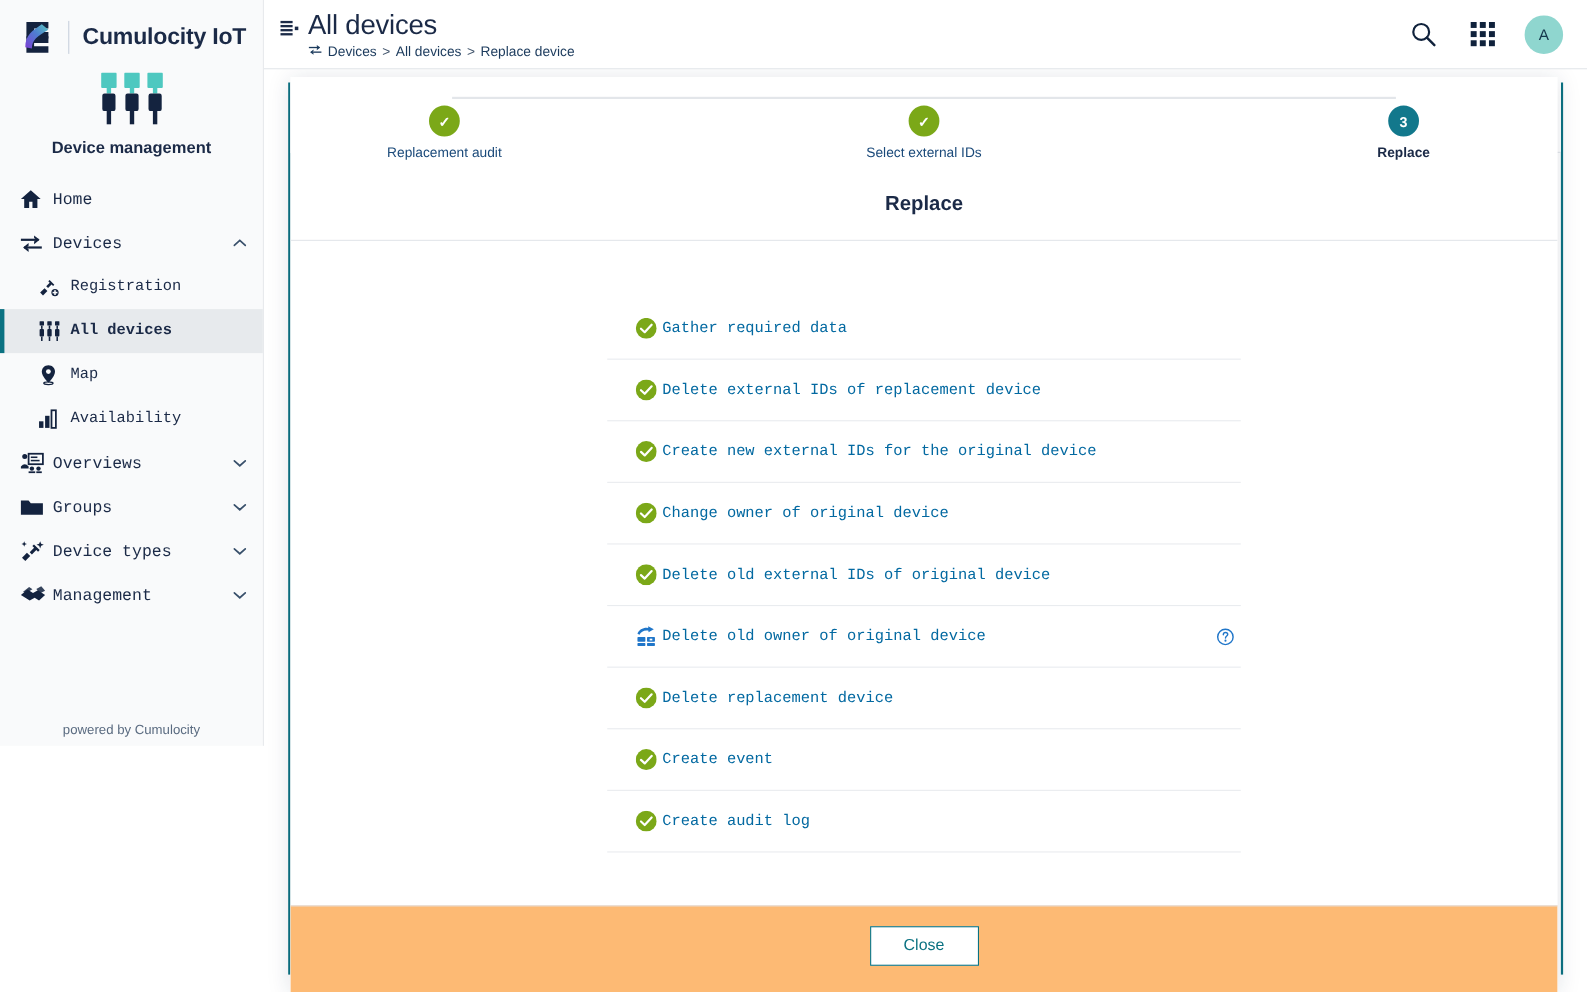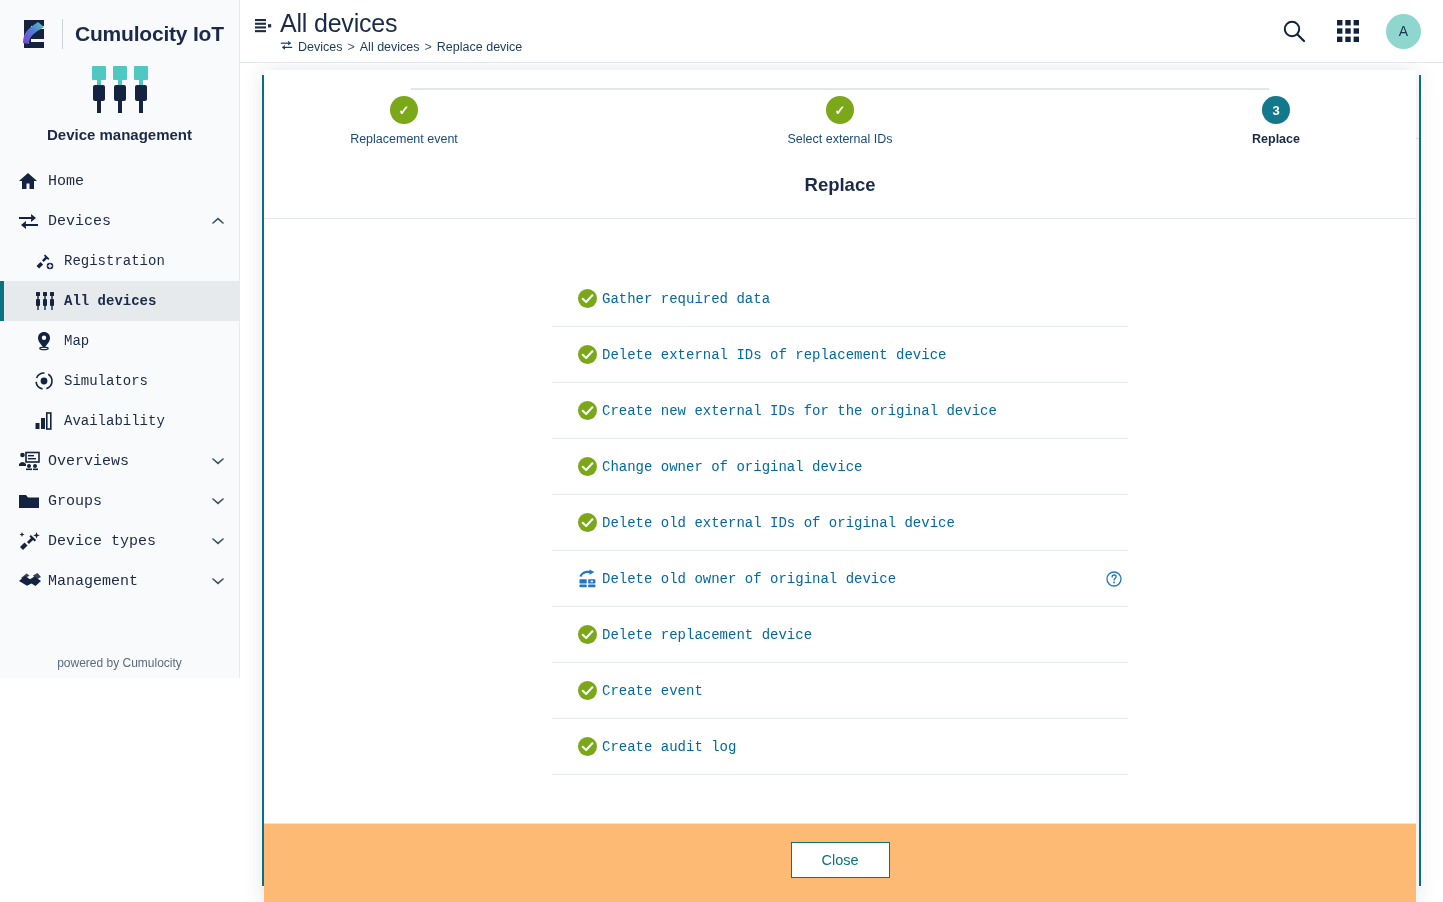--- a/index.html
+++ b/index.html
@@ -447,29 +447,20 @@
         <span class="nav-ico">
           <svg width="20" height="20" viewBox="0 0 20 20" aria-hidden="true">
             <path d="M10 1 C6.5 1 4 3.6 4 7 c0 4.3 6 10 6 10 s6-5.7 6-10 c0-3.4-2.5-6-6-6 z" fill="#14233f"></path>
             <circle cx="10" cy="6.8" r="2.2" fill="#f9fafb"></circle>
             <ellipse cx="10" cy="17.4" rx="4.2" ry="1.2" fill="none" stroke="#14233f" stroke-width="1.2"></ellipse>
           </svg>
         </span>
         <span class="nav-label">Map</span>
       </div>
 
-      <div class="nav-item sub">
-        <span class="nav-ico">
-          <svg width="20" height="20" viewBox="0 0 20 20" aria-hidden="true">
-            <circle cx="10" cy="10" r="8" fill="none" stroke="#14233f" stroke-width="1.6" stroke-dasharray="10 4"></circle>
-            <circle cx="10" cy="10" r="3.4" fill="#14233f"></circle>
-          </svg>
-        </span>
-        <span class="nav-label">Simulators</span>
-      </div>
 
       <div class="nav-item sub">
         <span class="nav-ico">
           <svg width="20" height="20" viewBox="0 0 20 20" aria-hidden="true">
             <rect x="1.5" y="12" width="4" height="6" fill="#14233f"></rect>
             <rect x="7" y="7" width="4" height="11" fill="#14233f"></rect>
             <rect x="12.8" y="2" width="4" height="16" fill="none" stroke="#14233f" stroke-width="1.6"></rect>
           </svg>
         </span>
         <span class="nav-label">Availability</span>
@@ -625,21 +616,21 @@
     <div class="modal-backdrop"></div>
 
     <section class="modal">
 
       <div class="stepper">
         <div class="stepper-line"></div>
         <div class="stepper-track">
 
           <div class="step">
             <div class="step-dot done">✓</div>
-            <div class="step-label">Replacement event</div>
+            <div class="step-label">Replacement audit</div>
           </div>
 
           <div class="step">
             <div class="step-dot done">✓</div>
             <div class="step-label">Select external IDs</div>
           </div>
 
           <div class="step is-current">
             <div class="step-dot current">3</div>
             <div class="step-label">Replace</div>

